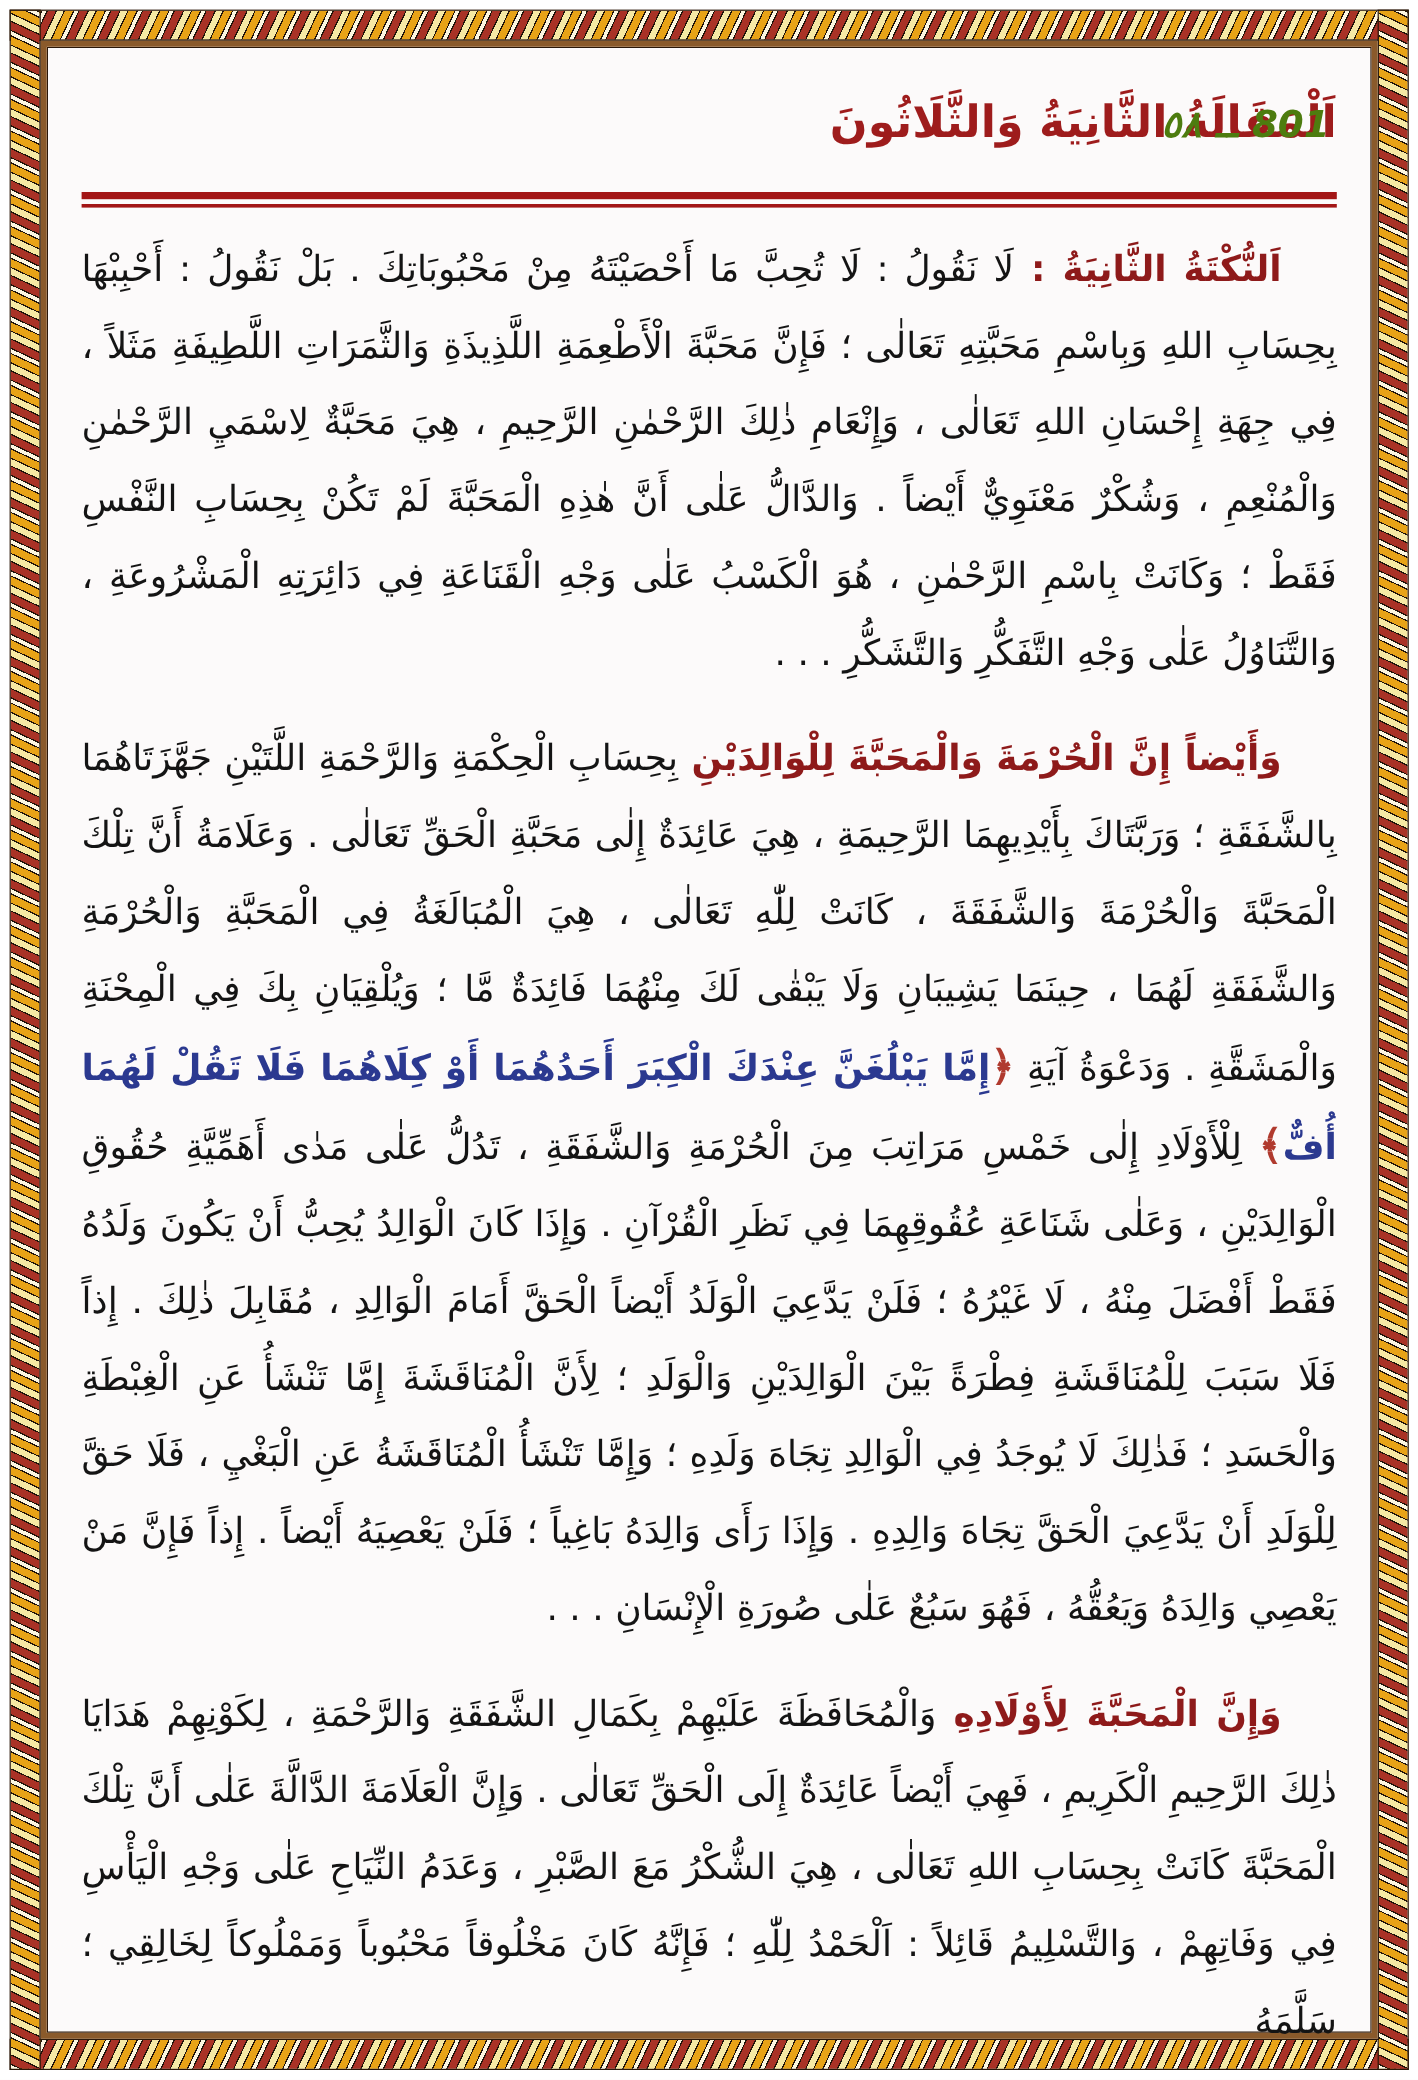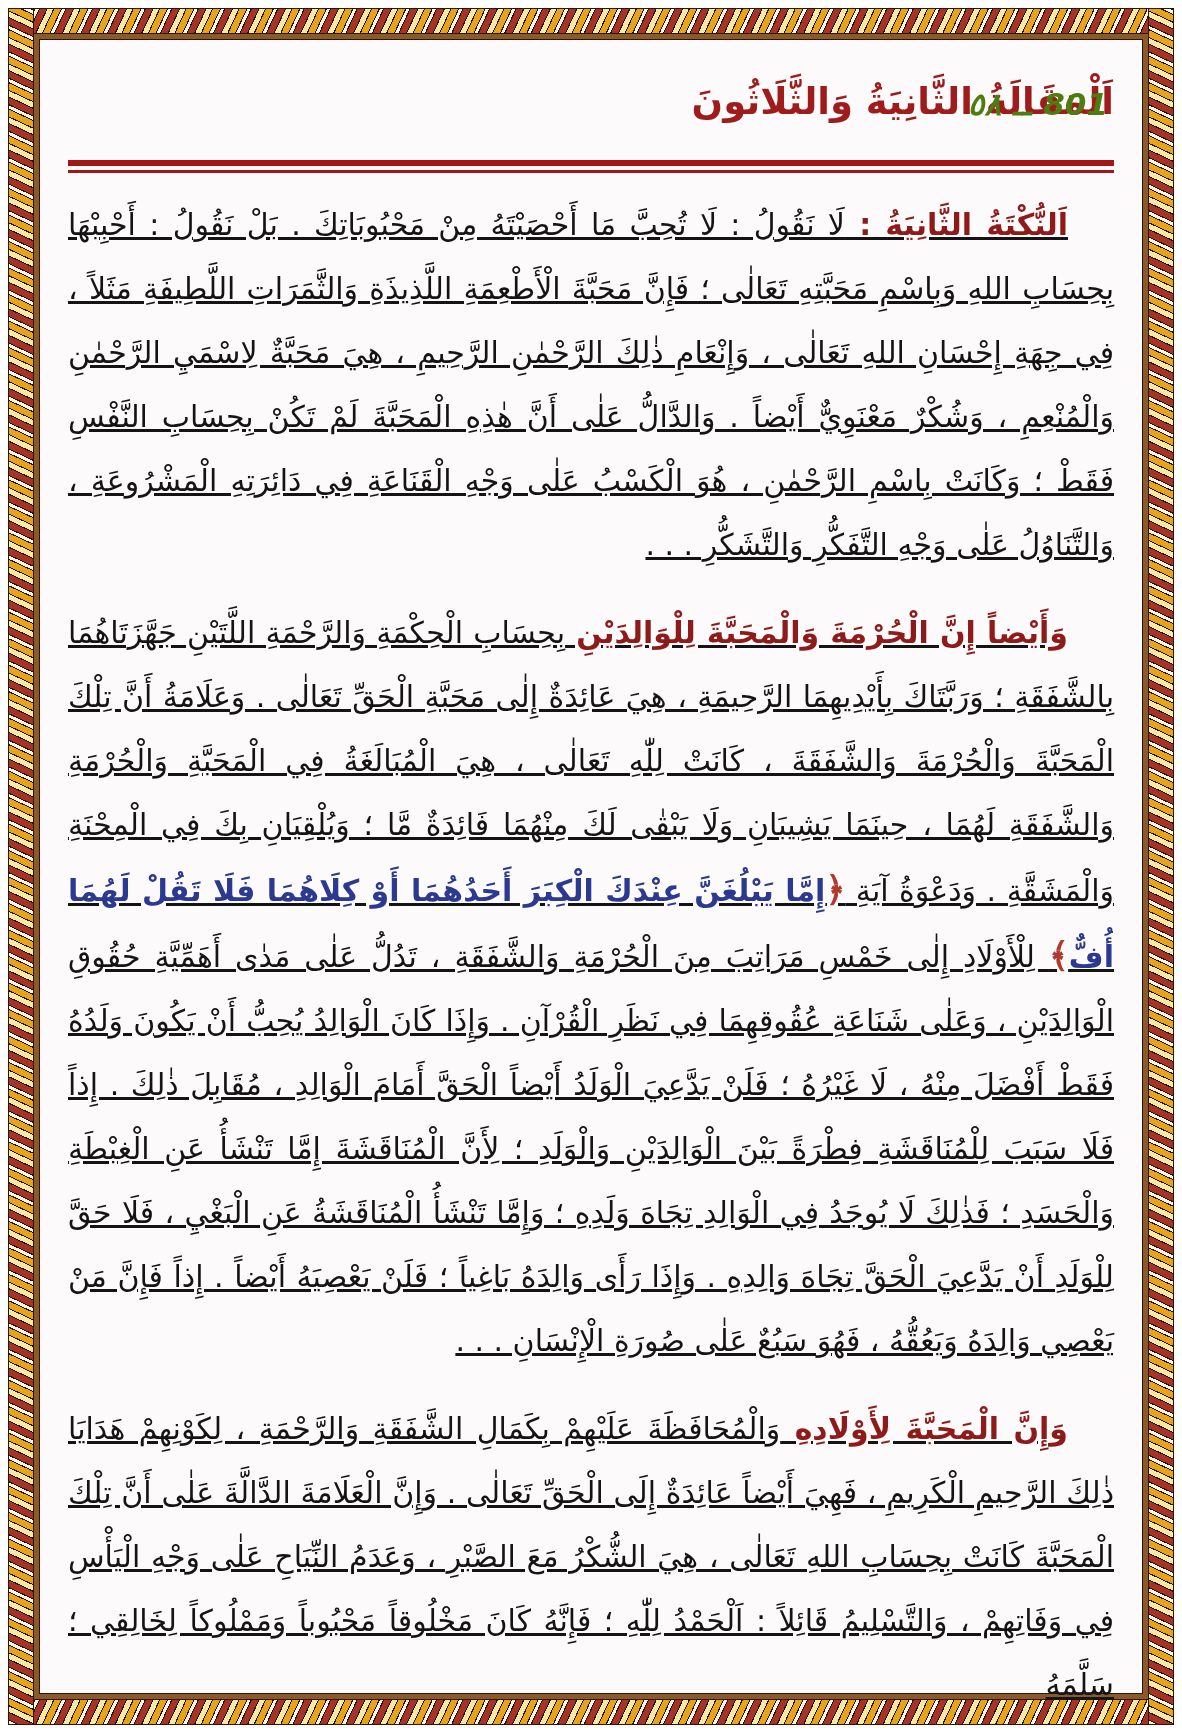--- a/index.html
+++ b/index.html
@@ -46,21 +46,21 @@
     position:absolute;right:6px;top:16px;direction:ltr;
     font-size:31px;font-weight:bold;color:#4d7c0f;
     display:flex;gap:12px;align-items:center;font-style:italic;
   }
   .rules{margin:6px 0 20px 0;}
   .rule-thick{height:6px;background:#a31616;}
   .rule-thin{height:3px;background:#a31616;margin-top:4px;}
   
   .body-text{
     direction:rtl;text-align:justify;
-    font-size:30px;line-height:64px;color:#141414;text-decoration:underline;
+    font-size:30px;line-height:64px;color:#141414;
   }
   .para{margin:0 0 24px 0;text-indent:46px;}
   .para:last-child{margin-bottom:0;}
   .seg-black{color:#141414;}
   .seg-red{color:#8e1a1a;font-weight:bold;}
   .seg-blue{color:#2b3990;font-weight:bold;}
   .seg-bracket{color:#b03a2e;font-weight:bold;font-size:34px;}
 </style>
 </head>
 <body>

